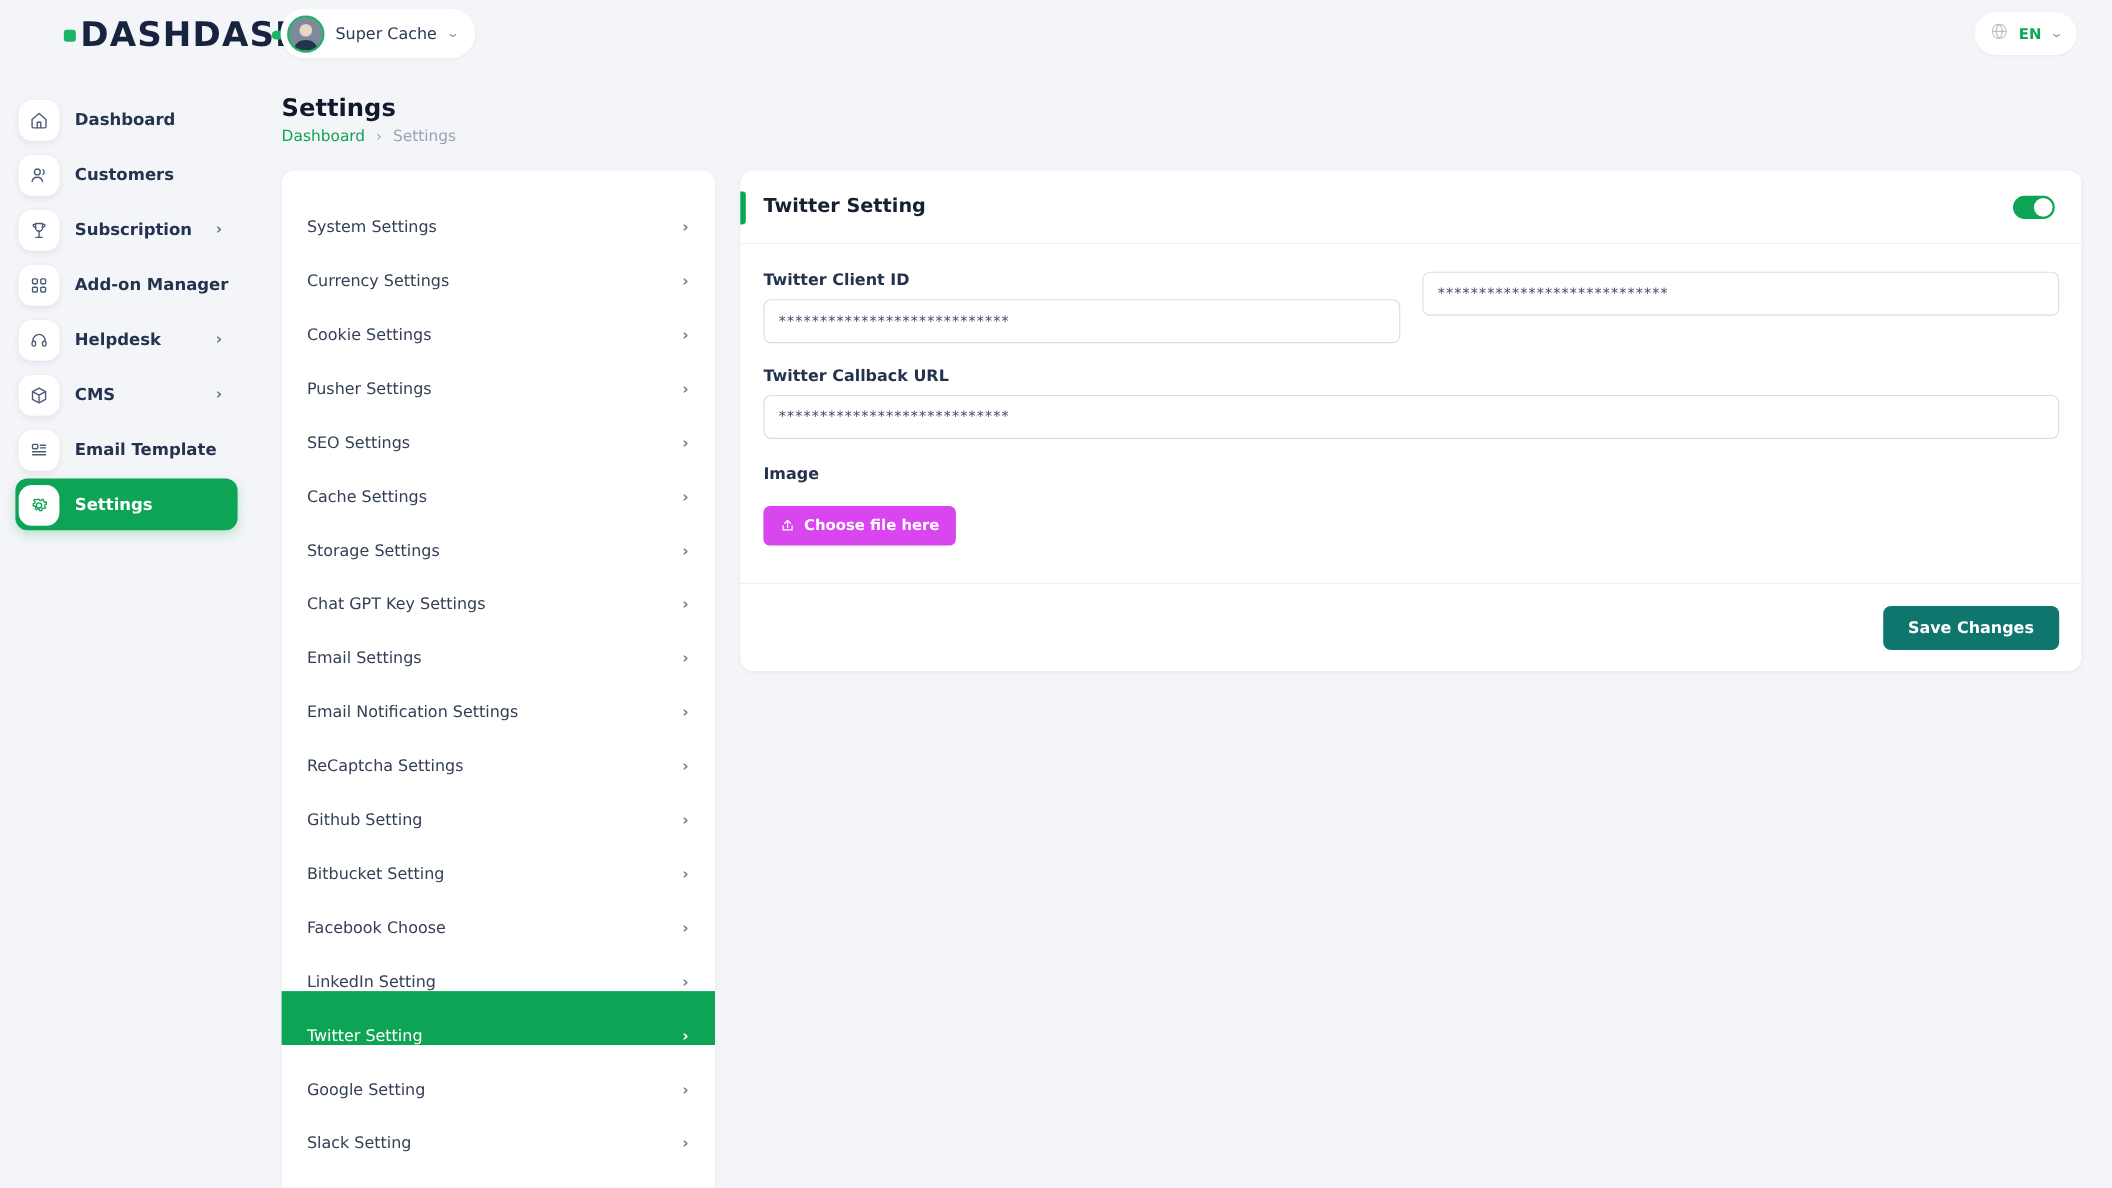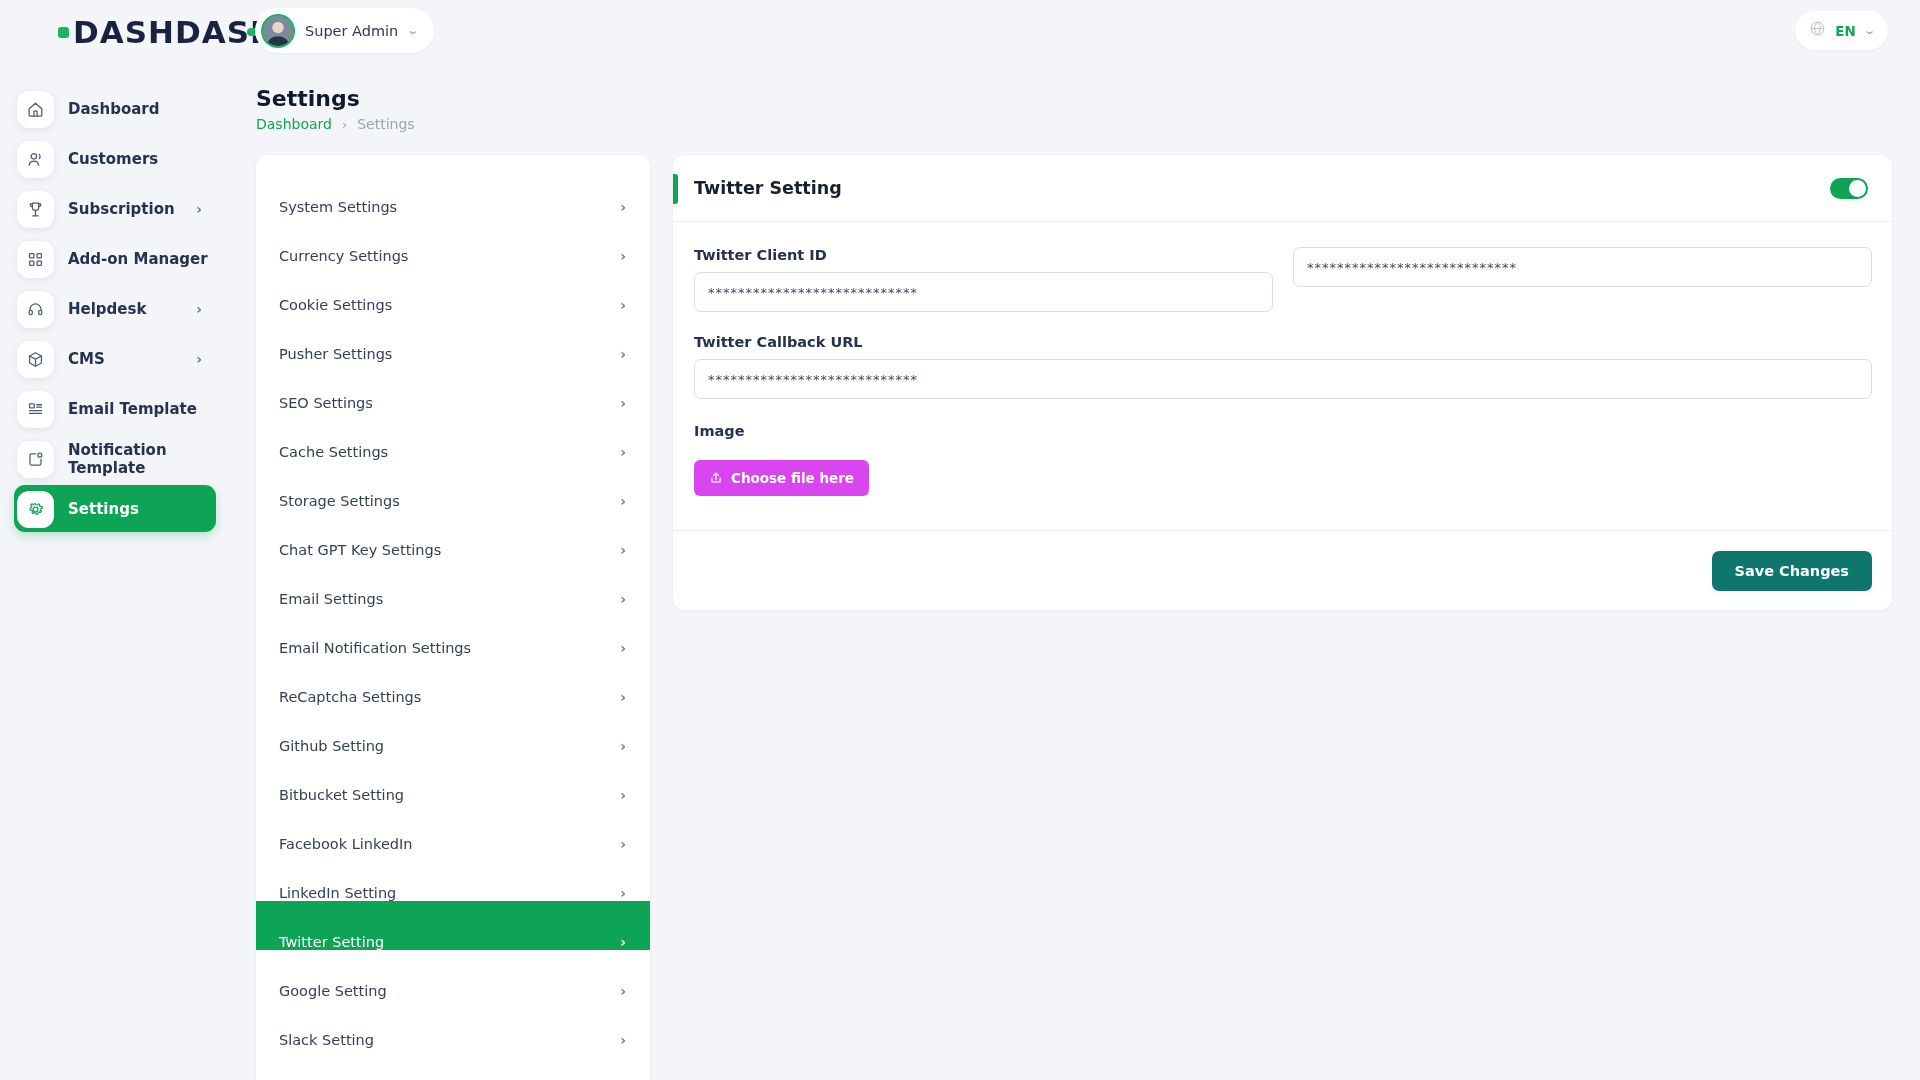--- a/index.html
+++ b/index.html
@@ -114,21 +114,21 @@
   </div>
 
   <div class="profile-pill">
     <span class="avatar">
       <svg viewBox="0 0 34 34" width="30" height="30">
         <rect width="34" height="34" fill="#7d8a99"></rect>
         <circle cx="17" cy="13" r="6.5" fill="#e8d5c4"></circle>
         <path d="M4 34c1.5-8 7-11 13-11s11.5 3 13 11z" fill="#22354c"></path>
       </svg>
     </span>
-    <span class="profile-name">Super Admin</span>
+    <span class="profile-name">Super Cache</span>
     <span class="chev-down">⌄</span>
   </div>
 
   <div class="lang-pill">
     <span class="globe">
       <svg viewBox="0 0 24 24">
           <circle cx="12" cy="12" r="9"></circle>
           <path d="M3 12h18M12 3c2.7 2.6 4 5.8 4 9s-1.3 6.4-4 9c-2.7-2.6-4-5.8-4-9s1.3-6.4 4-9z"></path>
         </svg>
     </span>
@@ -210,29 +210,20 @@
   <div class="side-item">
     <span class="icon-tile">
       <svg viewBox="0 0 24 24">
           <rect x="4.5" y="5" width="6" height="5" rx="1"></rect>
           <path d="M13.5 6h6M13.5 9h6M4.5 13.5h15M4.5 17h15"></path>
         </svg>
     </span>
     <span class="side-label">Email Template</span>
   </div>
 
-  <div class="side-item">
-    <span class="icon-tile">
-      <svg viewBox="0 0 24 24">
-          <path d="M19 12v5.5A1.5 1.5 0 0 1 17.5 19h-11A1.5 1.5 0 0 1 5 17.5v-11A1.5 1.5 0 0 1 6.5 5H12"></path>
-          <circle cx="17.5" cy="6.5" r="2.5"></circle>
-        </svg>
-    </span>
-    <span class="side-label">Notification Template</span>
-  </div>
 
   <div class="side-item active">
     <span class="active-pill"></span>
     <span class="icon-tile">
       <svg viewBox="0 0 24 24">
           <circle cx="12" cy="12" r="3"></circle>
           <path d="M12 4.2l1 1.7h2l1-1.7 1.8 1-.1 2 1.7 1 1.8-.6v2.8l-1.8.6-.4 1.9 1.3 1.5-1.4 1.6-1.9-.7-1.5 1.2.1 2h-2.8l-.5-1.9-1.9-.4-1.5 1.3-1.6-1.4.7-1.9-1.2-1.5-2 .1V9.8l1.9-.5.4-1.9L5.5 5.9l1.4-1.6 1.9.7z" transform="scale(.92) translate(1 1)"></path>
         </svg>
     </span>
     <span class="side-label">Settings</span>
@@ -293,21 +284,21 @@
     </div>
   <div class="nav-row">
       <span class="nav-row-label">Github Setting</span>
       <span class="nav-row-chev">›</span>
     </div>
   <div class="nav-row">
       <span class="nav-row-label">Bitbucket Setting</span>
       <span class="nav-row-chev">›</span>
     </div>
   <div class="nav-row">
-      <span class="nav-row-label">Facebook LinkedIn</span>
+      <span class="nav-row-label">Facebook Choose</span>
       <span class="nav-row-chev">›</span>
     </div>
   <div class="nav-row">
       <span class="nav-row-label">LinkedIn Setting</span>
       <span class="nav-row-chev">›</span>
     </div>
   <div class="nav-row active">
       <span class="nav-row-label">Twitter Setting</span>
       <span class="nav-row-chev">›</span>
     </div>

